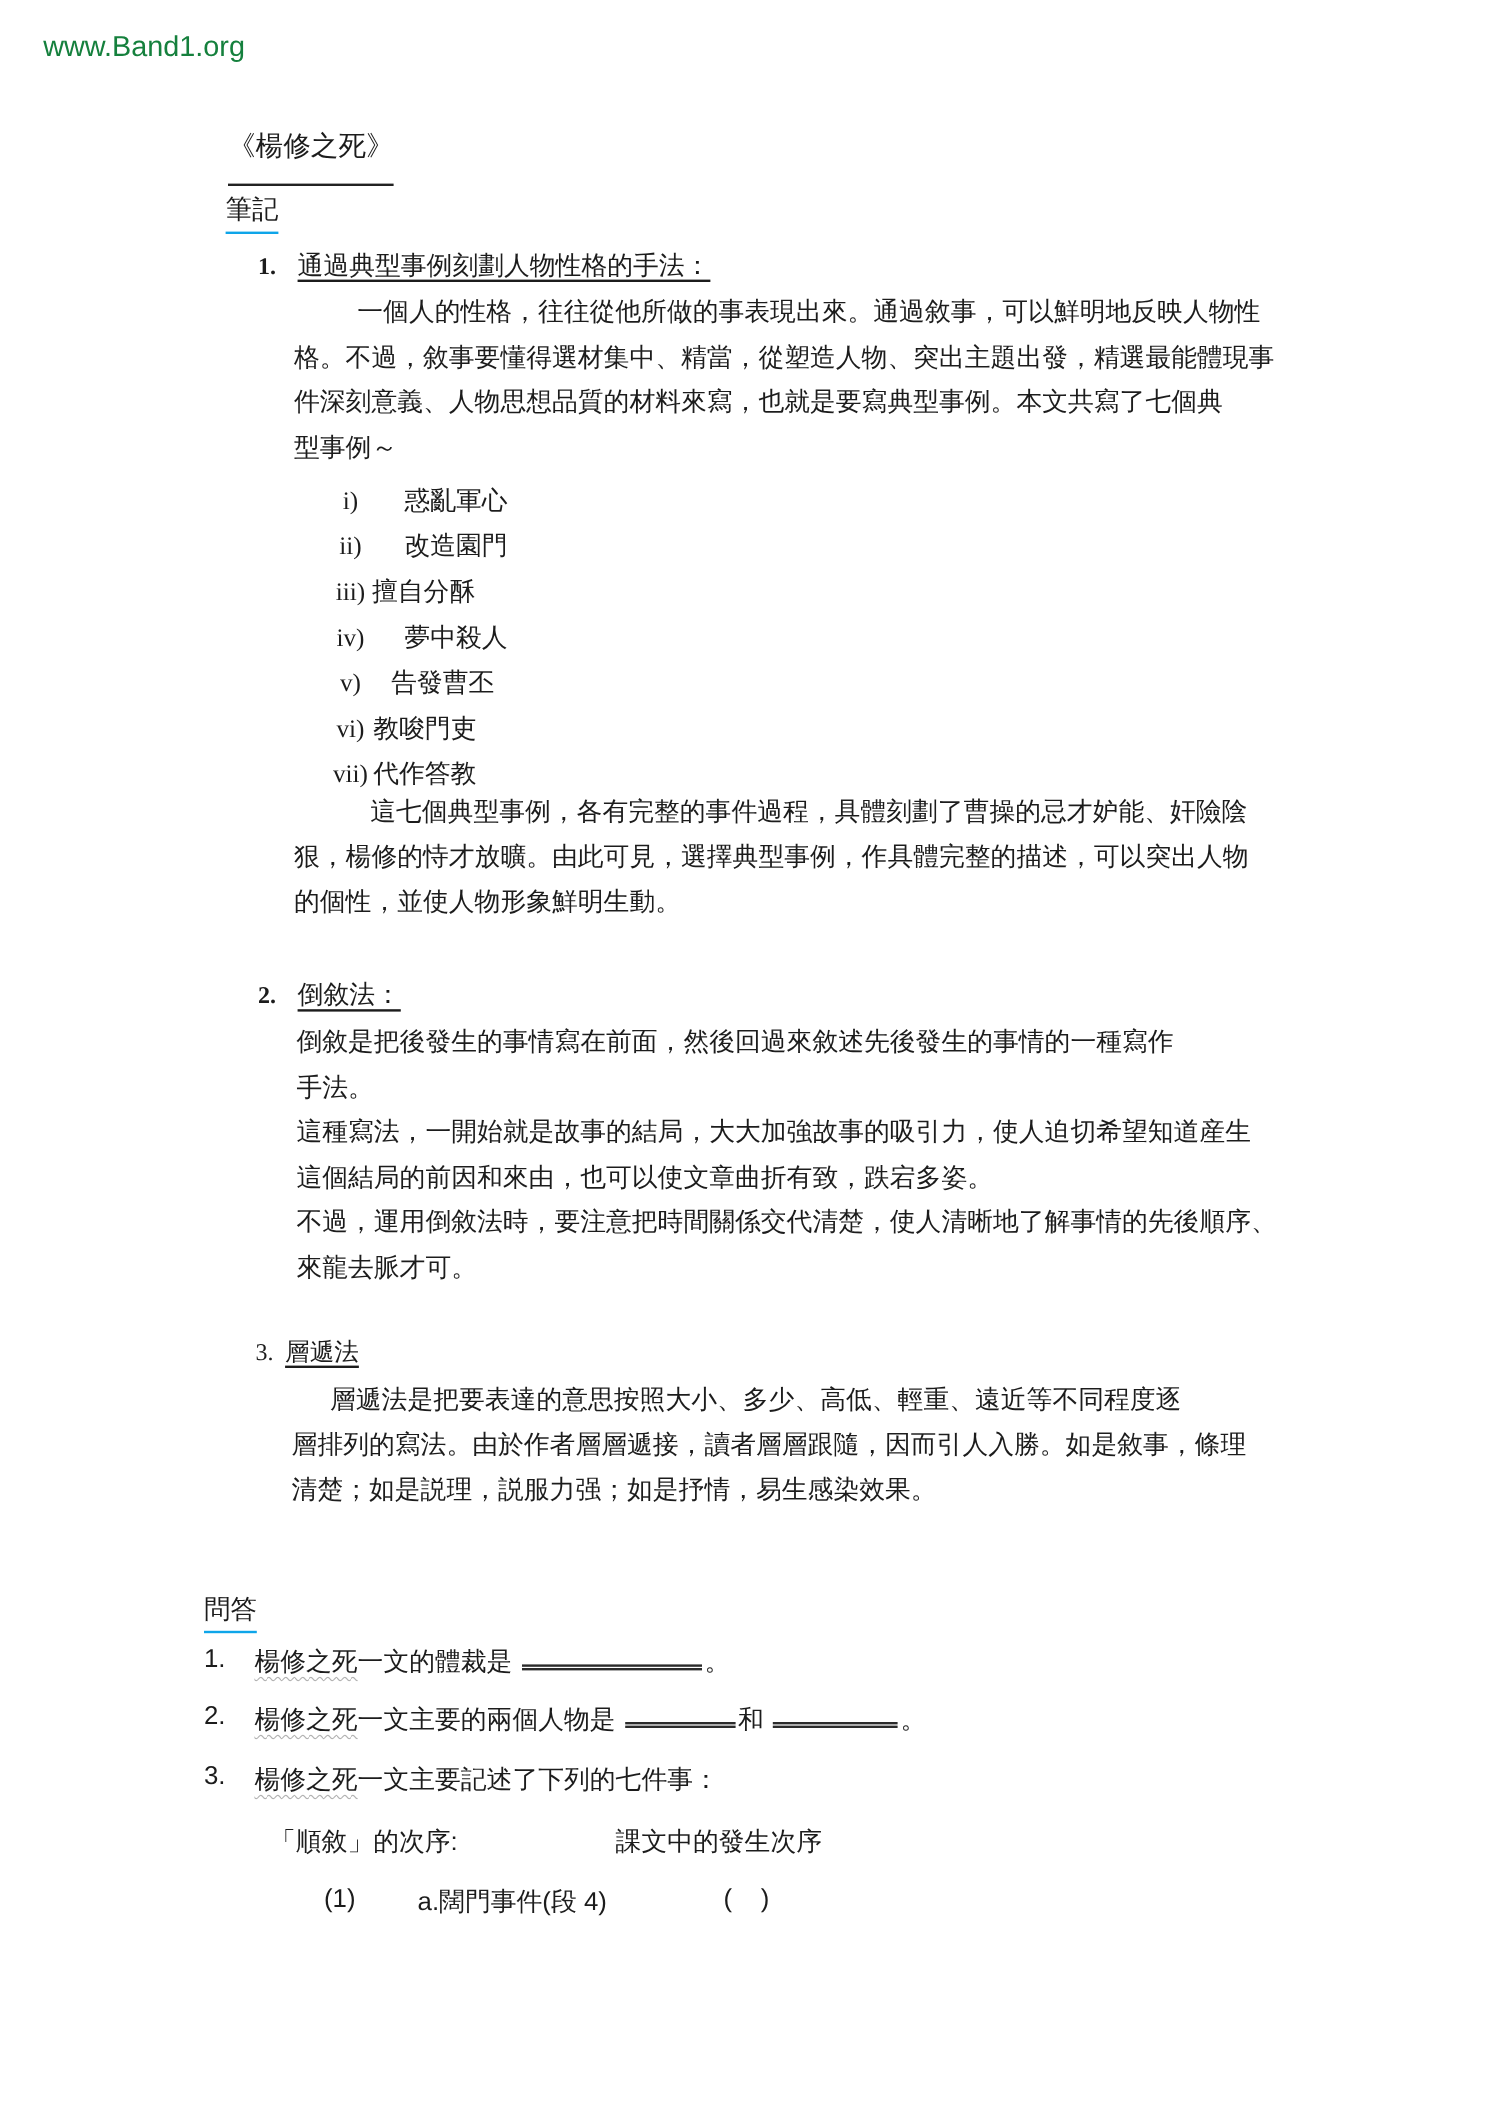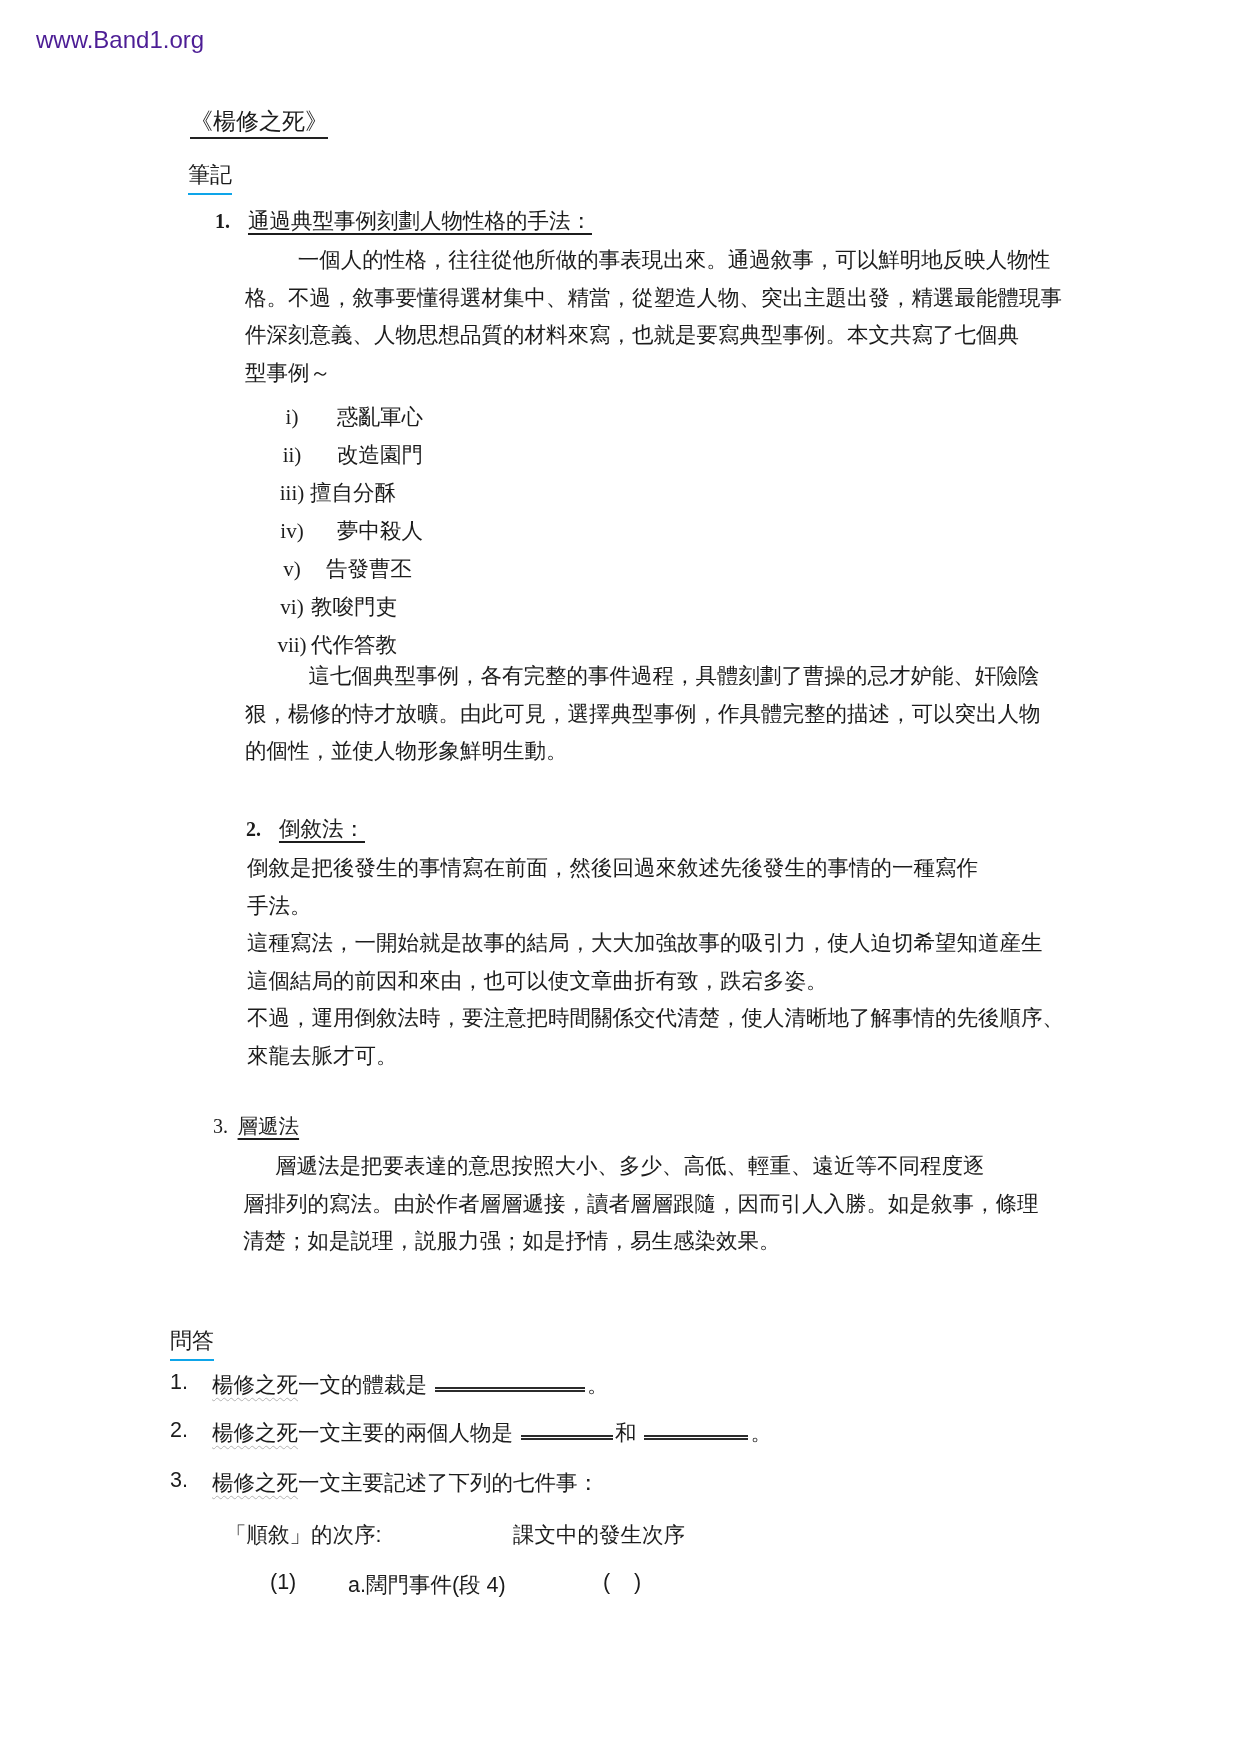--- a/index.html
+++ b/index.html
@@ -2,22 +2,22 @@
 <html><head>
 <meta charset="utf-8">
 <style>
   html,body{margin:0;padding:0;background:#ffffff;}
   body{
     width:1240px;height:1754px;position:relative;overflow:hidden;
     font-family:"Liberation Sans",sans-serif;color:#1c1c1c;
     -webkit-font-smoothing:antialiased;
   }
   .abs{position:absolute;}
-  .logo{left:36px;top:26px;font-size:24px;color:#4c1d95;}
-  .doc-title{left:190px;top:106px;font-size:23px;border-bottom:2px solid #222;padding-bottom:0;}
+  .logo{left:36px;top:26px;font-size:24px;color:#15803d;}
+  .doc-title{left:190px;top:106px;font-size:23px;border-bottom:2px solid #222;padding-bottom:16px;}
   .h-underline{border-bottom:2px solid #0ea5e9;padding-bottom:3px;}
   .notes-heading{left:188px;top:160px;font-size:22px;}
   .qa-heading{left:170px;top:1326px;font-size:22px;}
   .sec-row{font-size:21.5px;}
   .sec-num{font-family:"Liberation Serif",serif;font-weight:bold;font-size:20px;}
   .sec-heading{text-decoration:underline;text-underline-offset:5px;}
   .para{font-size:21.5px;line-height:37.5px;}
   .para .indent{text-indent:38px;text-align:center;}
   .para .indent-sm{text-indent:32px;font-family:Liberation Serif, serif;}
   .list{font-size:21.5px;}
@@ -84,21 +84,21 @@
     <span class="marker m-vi">vii)</span><span>代作答教</span>
   </div>
 </div>
 
 <div class="abs para" style="left:245px;top:658px;width:820px;">
   <div class="indent">這七個典型事例，各有完整的事件過程，具體刻劃了曹操的忌才妒能、奸險陰</div>
   <div>狠，楊修的恃才放曠。由此可見，選擇典型事例，作具體完整的描述，可以突出人物</div>
   <div>的個性，並使人物形象鮮明生動。</div>
 </div>
 
-<div class="abs sec-row" style="left:215px;top:814px;margin-left:31px;">
+<div class="abs sec-row" style="left:215px;top:814px;">
   <span class="sec-num">2.</span>
   <span class="sec-heading" style="margin-left:12px;">倒敘法：</span>
 </div>
 
 <div class="abs para" style="left:247px;top:850px;width:830px;">
   <div>倒敘是把後發生的事情寫在前面，然後回過來敘述先後發生的事情的一種寫作</div>
   <div>手法。</div>
   <div>這種寫法，一開始就是故事的結局，大大加強故事的吸引力，使人迫切希望知道産生</div>
   <div>這個結局的前因和來由，也可以使文章曲折有致，跌宕多姿。</div>
   <div>不過，運用倒敘法時，要注意把時間關係交代清楚，使人清晰地了解事情的先後順序、</div>

